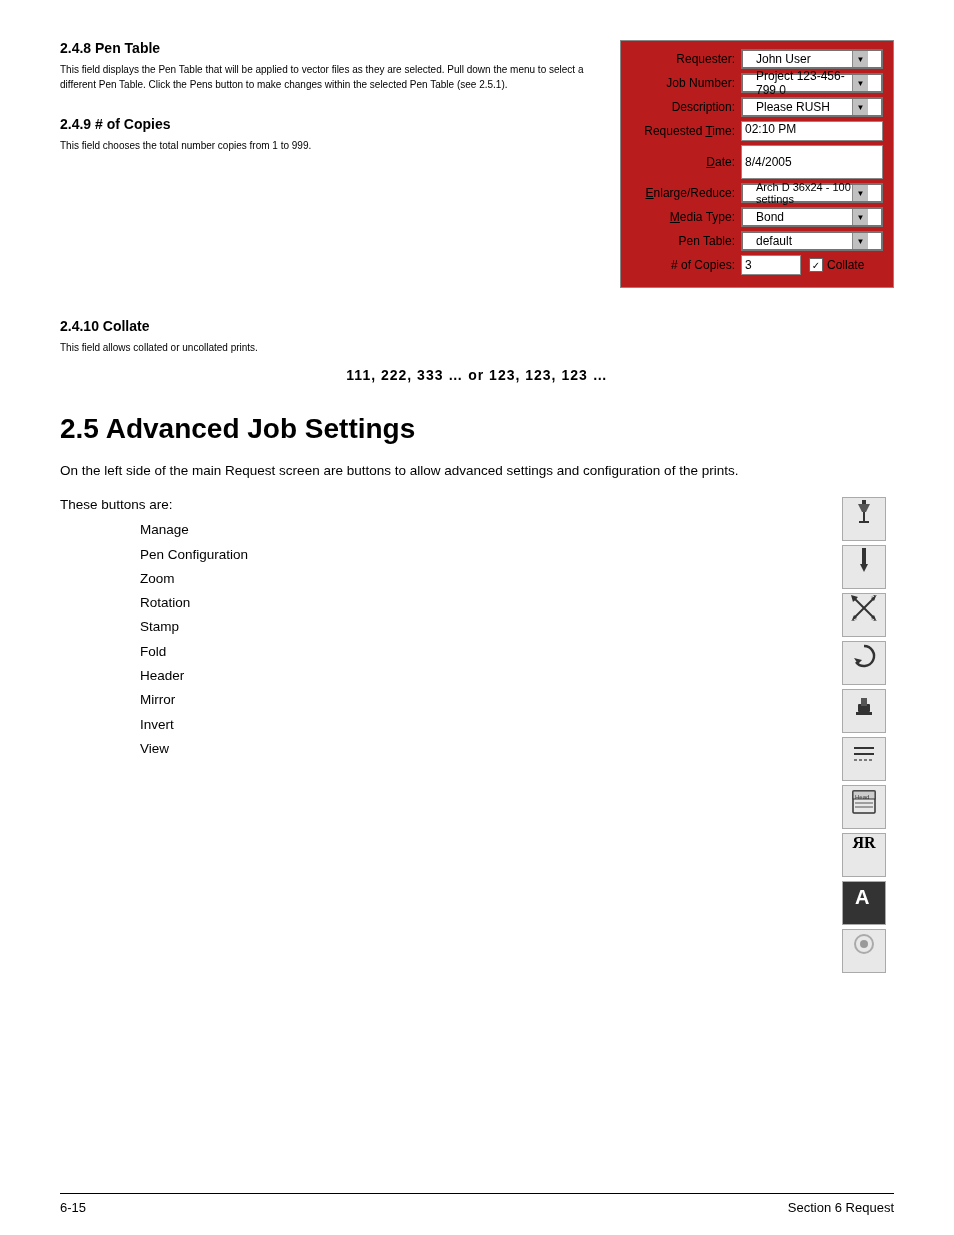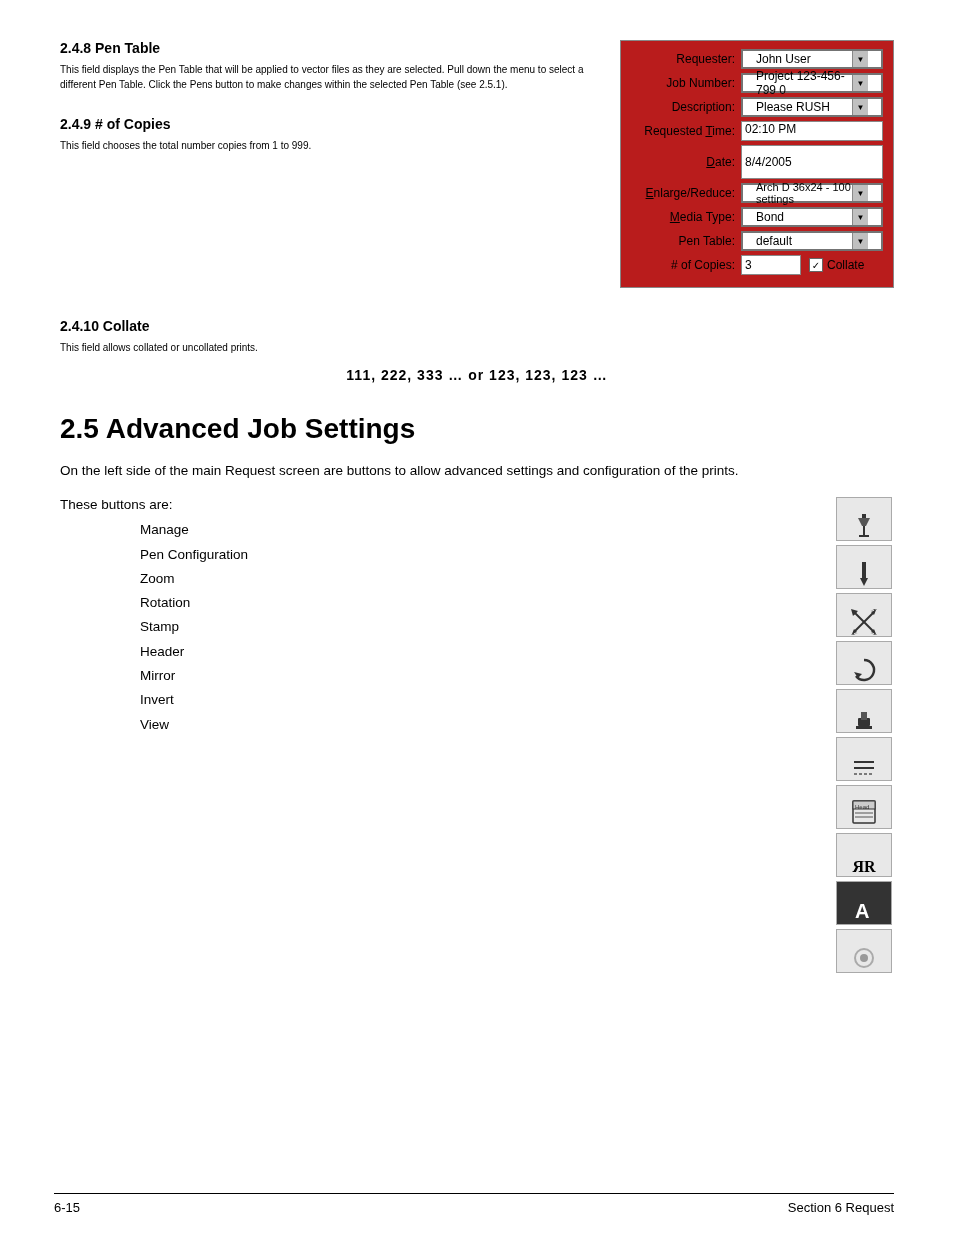--- a/index.html
+++ b/index.html
@@ -179,42 +179,42 @@
 
     .buttons-icons {
       width: 60px;
       display: flex;
       flex-direction: column;
       align-items: center;
       gap: 4px;
     }
 
     .icon-btn {
-      width: 56px;
+      width: 44px;
       height: 44px;
       border: 1px solid #aaa;
       background: #e8e8e8;
       display: flex;
-      align-items: flex-end;
+      align-items: flex-start;
       justify-content: center;
       font-size: 18px;
       cursor: pointer;
       position: relative;
     }
 
     .icon-btn svg {
       width: 28px;
       height: 28px;
     }
 
     
     .page-footer {
       position: absolute;
       bottom: 20px;
-      left: 54px;
+      left: 60px;
       right: 60px;
       border-top: 1px solid #000;
       padding-top: 6px;
       display: flex;
       justify-content: space-between;
       font-size: 13px;
     }
 
     .underline {
       text-decoration: underline;
@@ -329,20 +329,21 @@
 
     <div class="buttons-section">
       <div class="buttons-text">
         <div class="buttons-text-intro">These buttons are:</div>
         <ul class="buttons-list">
           <li>Manage</li>
           <li>Pen Configuration</li>
           <li>Zoom</li>
           <li>Rotation</li>
           <li>Stamp</li>
+          <li>Fold</li>
           <li>Header</li>
           <li>Mirror</li>
           <li>Invert</li>
           <li>View</li>
         </ul>
       </div>
 
       <div class="buttons-icons">
 
         <div class="icon-btn" title="Manage">

